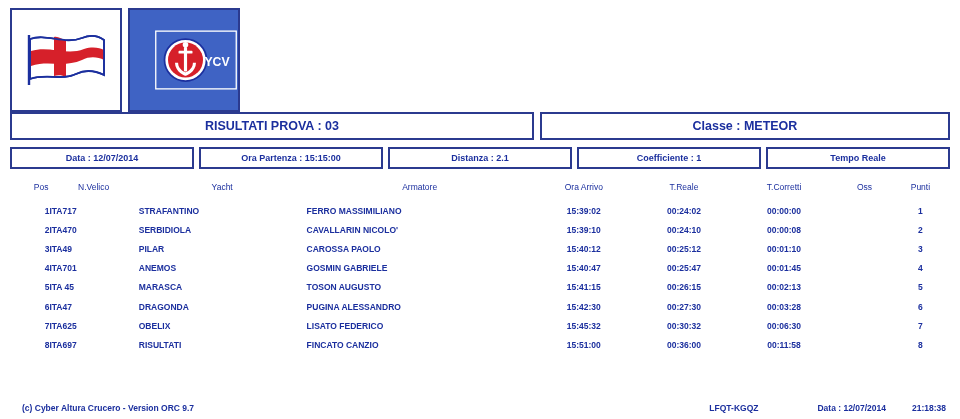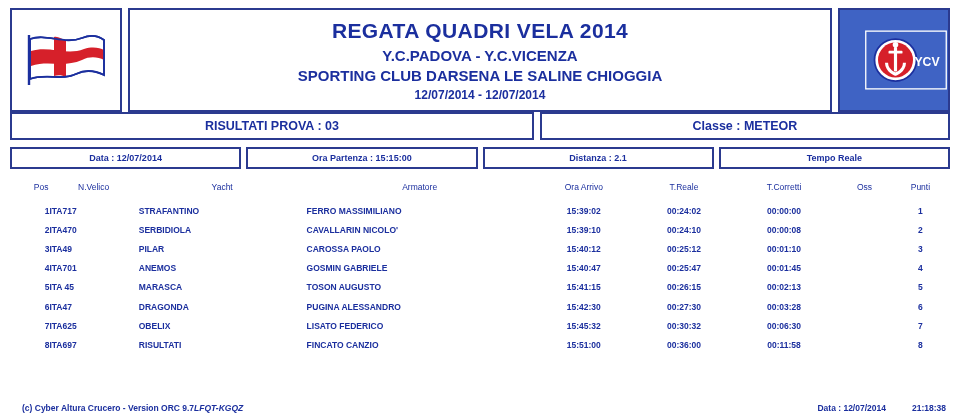--- a/index.html
+++ b/index.html
@@ -168,21 +168,21 @@
     left: 22px;
     right: 14px;
     bottom: 6px;
     display: flex;
     align-items: center;
     font-size: 8.5px;
     font-weight: bold;
     color: #1b2f9e;
   }
   .footer .f-left   { flex: 0 0 auto; }
-  .footer .f-center { flex: 1; text-align: left; padding-right: 92px; font-style: italic; }
+  .footer .f-center { flex: 1; text-align: right; padding-right: 59px; }
   .footer .f-right  { flex: 0 0 auto; }
   .footer .f-time   { margin-left: 26px; }
 </style>
 </head>
 <body>
 
 <div class="page">
 
   <div class="header">
 
@@ -190,26 +190,20 @@
       <svg width="84" height="62" viewBox="0 0 84 62">
         <path d="M6 10 C 22 4, 40 16, 58 9 C 68 5, 76 8, 80 11 L 80 46 C 72 42, 62 40, 52 45 C 38 52, 22 44, 6 50 Z" fill="#ffffff" stroke="#1b2f9e" stroke-width="1.6"></path>
         <path d="M6 10 C 22 4, 40 16, 58 9 C 68 5, 76 8, 80 11 L 80 20 C 70 16, 62 17, 52 22 C 38 29, 22 22, 6 28 Z" fill="#d6202a" opacity="0.0"></path>
         <path d="M30 8 C 34 7, 38 10, 42 12 L 42 48 C 38 46, 34 46, 30 47 Z" fill="#d6202a"></path>
         <path d="M7 22 C 25 16, 42 27, 60 20 C 69 17, 76 19, 80 21 L 80 31 C 74 28, 66 27, 58 31 C 40 39, 24 31, 7 37 Z" fill="#d6202a"></path>
         <path d="M6 10 C 22 4, 40 16, 58 9 C 68 5, 76 8, 80 11 L 80 46 C 72 42, 62 40, 52 45 C 38 52, 22 44, 6 50 Z" fill="none" stroke="#1b2f9e" stroke-width="1.8"></path>
         <line x1="5" y1="6" x2="5" y2="56" stroke="#1b2f9e" stroke-width="2.4"></line>
       </svg>
     </div>
 
-    <div class="title-box">
-      <div class="title-1">REGATA QUADRI VELA 2014</div>
-      <div class="title-2">Y.C.PADOVA - Y.C.VICENZA</div>
-      <div class="title-3">SPORTING CLUB DARSENA LE SALINE CHIOGGIA</div>
-      <div class="title-4">12/07/2014 - 12/07/2014</div>
-    </div>
 
     <div class="badge-box">
       <svg width="96" height="70" viewBox="0 0 96 70">
         <rect x="2" y="2" width="92" height="66" fill="#3f63c4" stroke="#ffffff" stroke-width="1.5"></rect>
         <circle cx="36" cy="35" r="24" fill="#ffffff" stroke="#1b2f9e" stroke-width="2"></circle>
         <circle cx="36" cy="35" r="20" fill="#d6202a"></circle>
         <g fill="#ffffff">
           <rect x="34.2" y="20" width="3.6" height="28" rx="1"></rect>
           <rect x="28" y="24.5" width="16" height="3.2" rx="1"></rect>
           <path d="M24 38 C 24 49, 36 53, 36 53 C 36 53, 48 49, 48 38 L 44.5 38 C 44.5 46, 36 49, 36 49 C 36 49, 27.5 46, 27.5 38 Z"></path>
@@ -222,20 +216,21 @@
 
   <div class="row2">
     <div class="cell left">RISULTATI PROVA : 03</div>
     <div class="cell right">Classe : METEOR</div>
   </div>
 
   <div class="row3">
     <div class="cell">Data : 12/07/2014</div>
     <div class="cell">Ora Partenza : 15:15:00</div>
     <div class="cell">Distanza : 2.1</div>
+    <div class="cell">Coefficiente : 1</div>
     <div class="cell">Tempo Reale</div>
   </div>
 
   <div class="table-wrap">
     <table class="results">
       <thead>
         <tr>
           <th class="c-pos">Pos</th>
           <th class="c-sail">N.Velico</th>
           <th class="c-yacht">Yacht</th>

